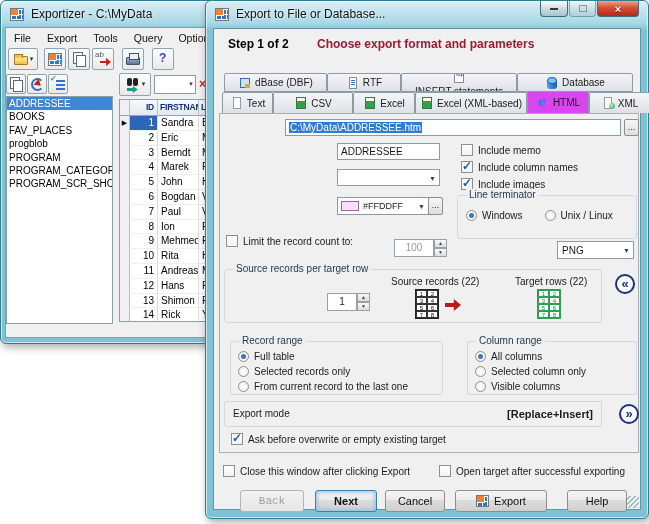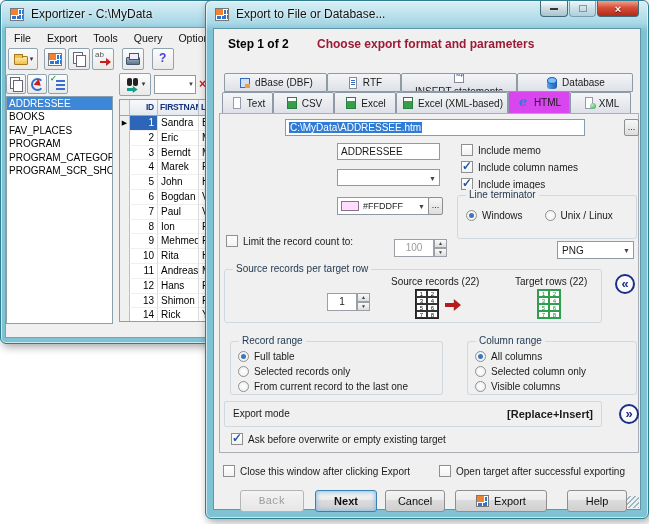--- a/index.html
+++ b/index.html
@@ -126,21 +126,21 @@
 
   .tabs-row { position:absolute; display:flex; }
   .tabs1 { left:10px; top:44px; height:19px; }
   .tabs2 { left:8px; top:63px; height:21px; }
   .tab { display:flex; align-items:center; justify-content:center; gap:3px;
     border:1px solid #8e9aa5; border-bottom:none; border-radius:2px 2px 0 0;
     background:linear-gradient(#f4f5f7,#dde1e7); font-size:10px; white-space:nowrap; overflow:hidden; }
   .tabs1 .tab { border-bottom:1px solid #8e9aa5; }
   .tabs1 .tab:nth-child(1){width:103px;} .tabs1 .tab:nth-child(2){width:74px;}
   .tabs1 .tab:nth-child(3){width:116px;flex-direction:column;} .tabs1 .tab:nth-child(4){width:116px;}
-  .tabs2 .tab:nth-child(1){width:51px;} .tabs2 .tab:nth-child(2){width:61px;}
+  .tabs2 .tab:nth-child(1){width:51px;} .tabs2 .tab:nth-child(2){width:80px;}
   .tabs2 .tab:nth-child(3){width:62px;} .tabs2 .tab:nth-child(4){width:112px;}
   .tabs2 .tab:nth-child(5){width:62px;} .tabs2 .tab:nth-child(6){width:61px;}
   .tab.active { background:#d946ef; height:22px; margin-top:-1px; position:relative; z-index:3; }
 
   .ti { position:relative; width:14px; height:12px; flex:0 0 14px; }
   .ti-text::before { content:""; position:absolute; inset:0 3px; background:#fff; border:1px solid #99a; }
   .ti-csv::before,.ti-excel::before,.ti-excelxml::before { content:""; position:absolute; inset:0 2px;
     background:linear-gradient(#fff 30%,#34a04a 30%); border:1px solid #2c7d42; }
   .ti-html::before { content:"e"; position:absolute; left:2px; top:-3px; color:#2b7ce0;
     font:bold italic 13px "DejaVu Serif", serif; }
@@ -271,20 +271,21 @@
             <span class="tbi tbi-refresh"></span>
           </div>
           <div class="lt-btn">
             <span class="tbi tbi-checklist"></span>
           </div>
         </div>
       <div class="table-list">
           <div class="list-item sel">ADDRESSEE</div>
           <div class="list-item">BOOKS</div>
           <div class="list-item">FAV_PLACES</div>
+          <div class="list-item">progblob</div>
           <div class="list-item">PROGRAM</div>
           <div class="list-item">PROGRAM_CATEGORY</div>
           <div class="list-item">PROGRAM_SCR_SHOT</div>
         </div>
       <div class="splitter"></div>
       <div class="search-bar">
         <div class="find-btn">
           <span class="tbi tbi-find"></span>
           <span class="dd-arrow">▾</span>
         </div>
@@ -454,21 +455,21 @@
           </div>
           <div class="tab">
             <span class="ti ti-xml"></span>
             <span>XML</span>
           </div>
         </div>
 
       <div class="content-box"></div>
 
       <span class="lbl bold" style="left:13px;top:94px;">File:</span>
-      <div class="input" style="left:71px;top:90px;width:300px;height:17px;z-index:2;">
+      <div class="input" style="left:71px;top:90px;width:336px;height:17px;z-index:2;">
         <span class="sel-text">C:\MyData\ADDRESSEE.htm</span>
       </div>
       <div class="browse-btn" style="left:410px;top:90px;z-index:2;">...</div>
 
       <span class="lbl" style="left:13px;top:118px;">Document title:</span>
       <div class="input" style="left:123px;top:114px;width:103px;height:17px;z-index:2;">
         <span>ADDRESSEE</span>
       </div>
 
       <div class="check-row" style="left:247px;top:115px;z-index:2;">

